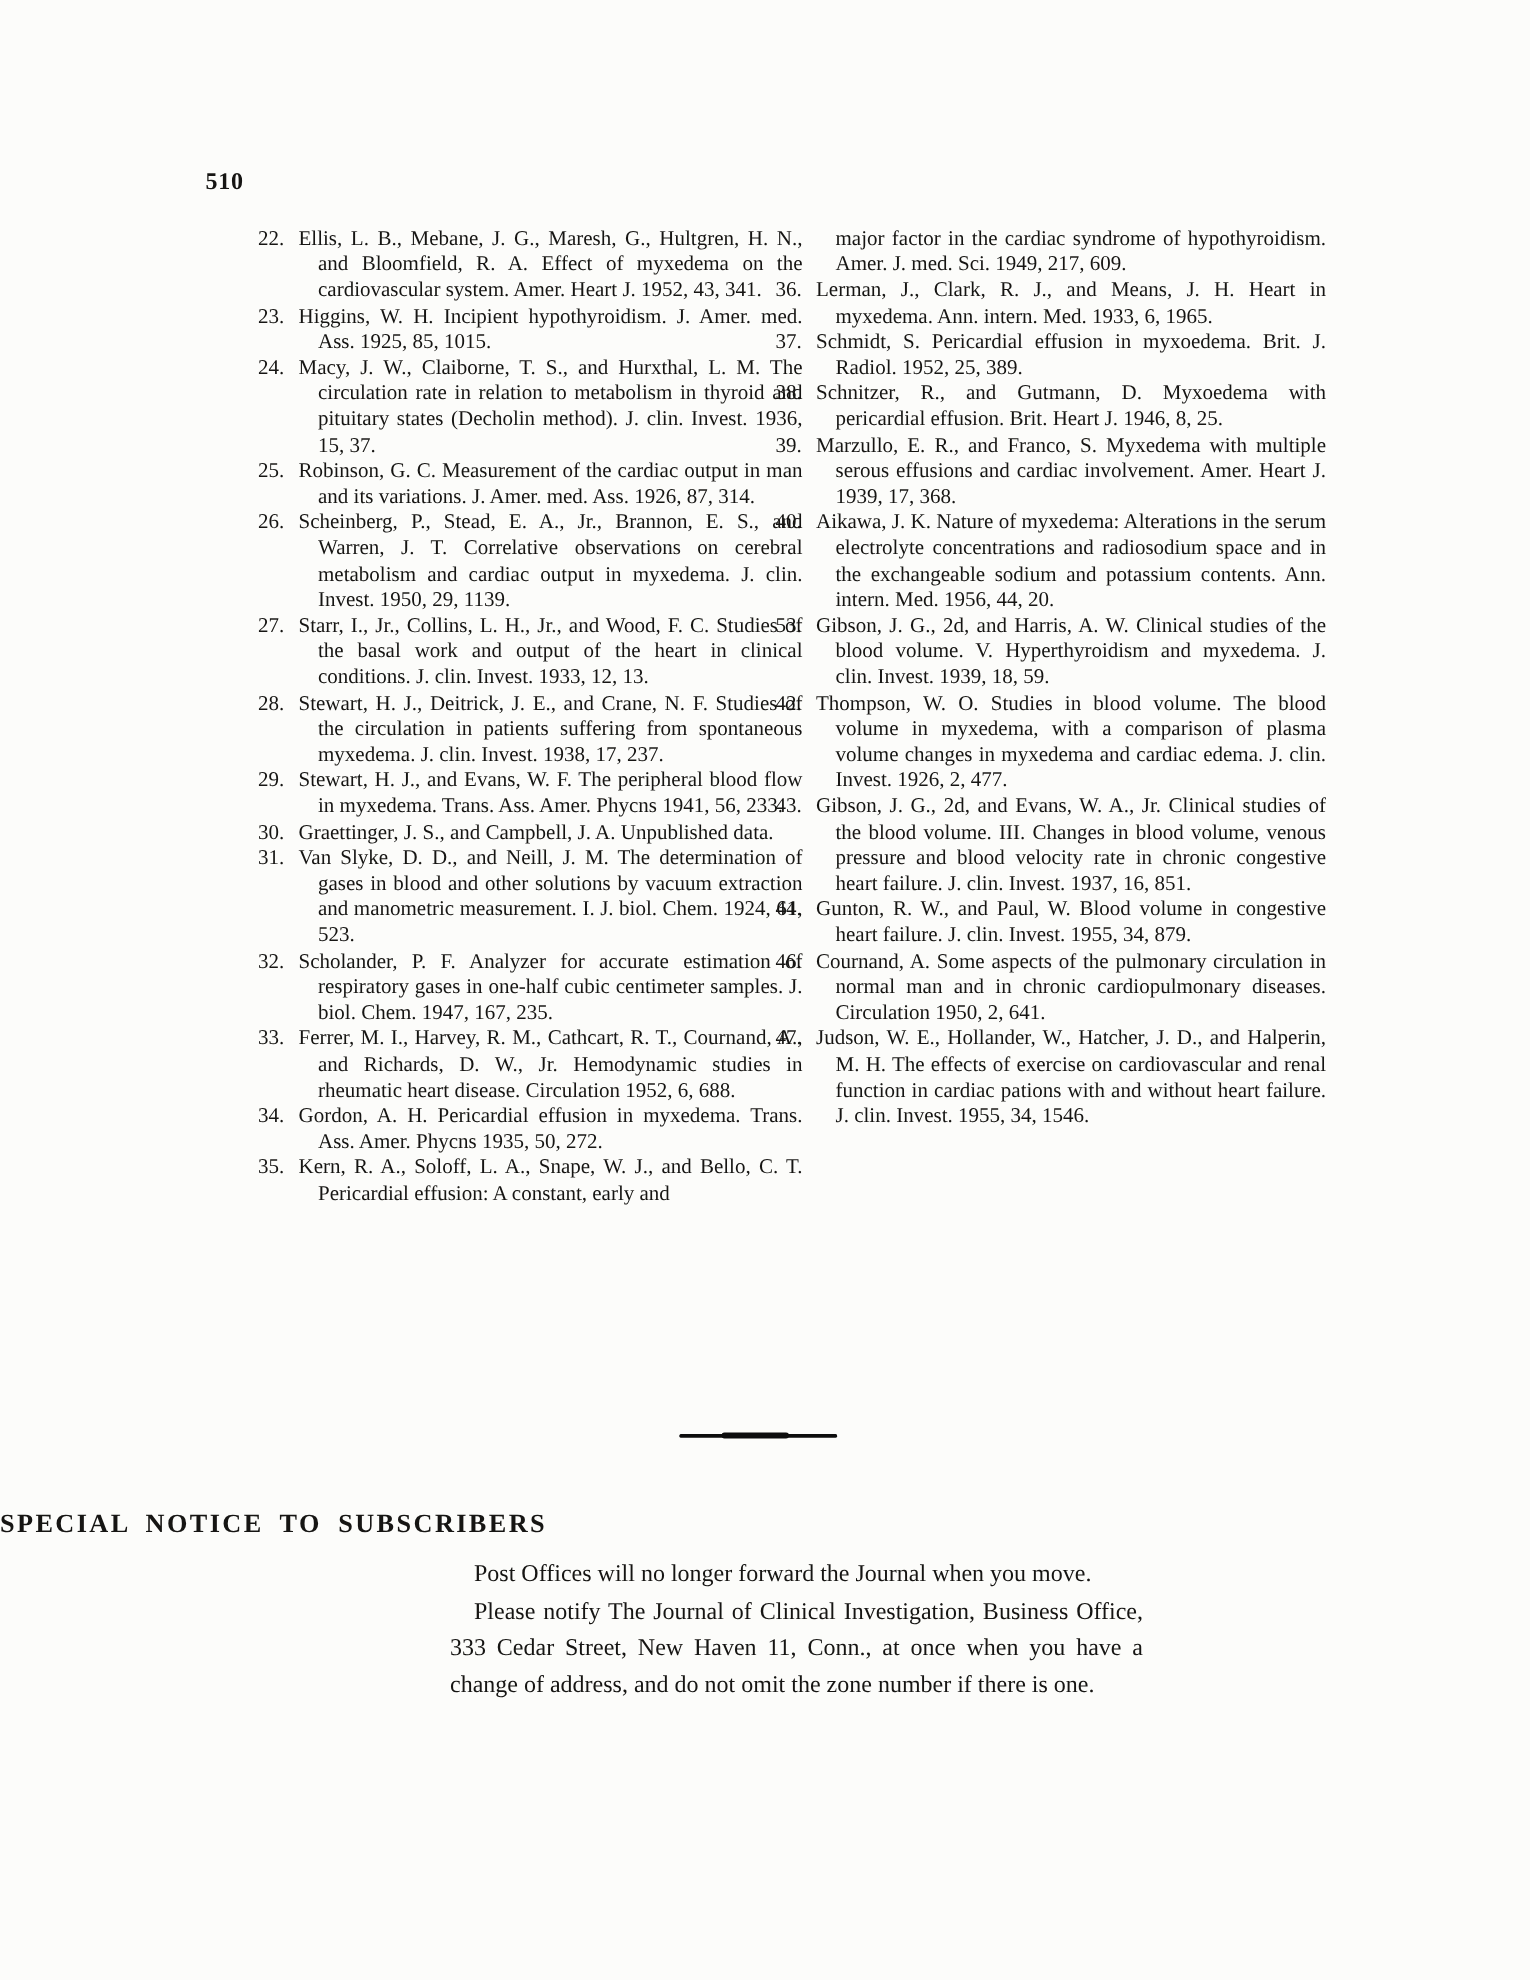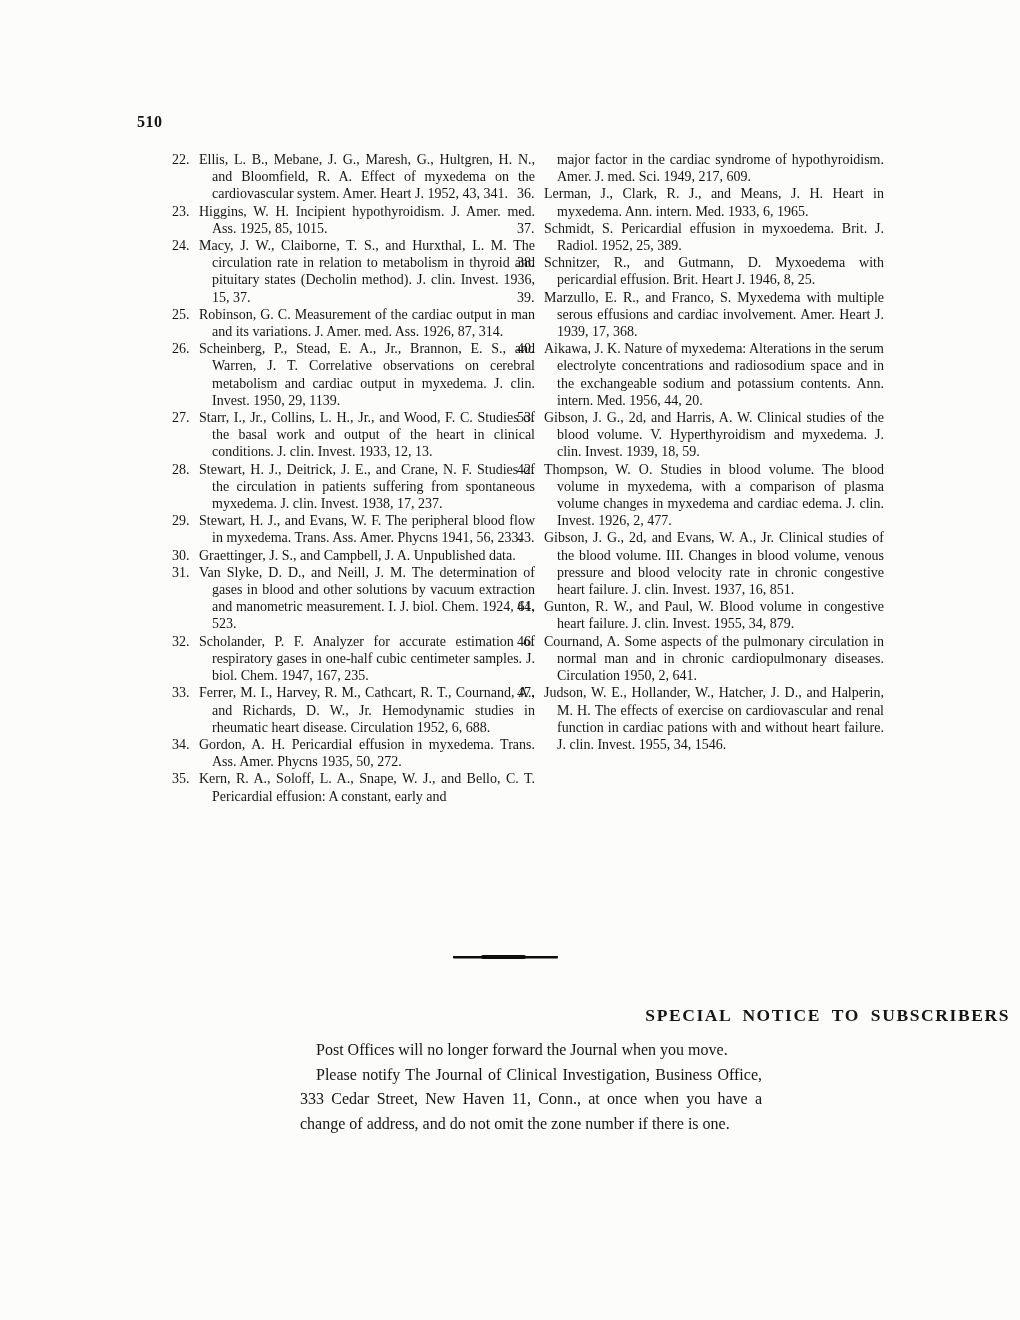--- a/index.html
+++ b/index.html
@@ -75,21 +75,21 @@
     width: 45px; height: 4px;
     background: #0d0d0d;
     border-radius: 2px;
   }
   
   .notice-title {
     position: absolute;
     left: 0;
     top: 1005px;
     width: 1010px;
-    text-align: right;
+    text-align: left;
     font-size: 17.5px;
     font-weight: bold;
     letter-spacing: 1.6px;
     word-spacing: 5px;
     white-space: nowrap;
   }
   .notice-body {
     position: absolute;
     left: 268px;
     top: 1038px;

